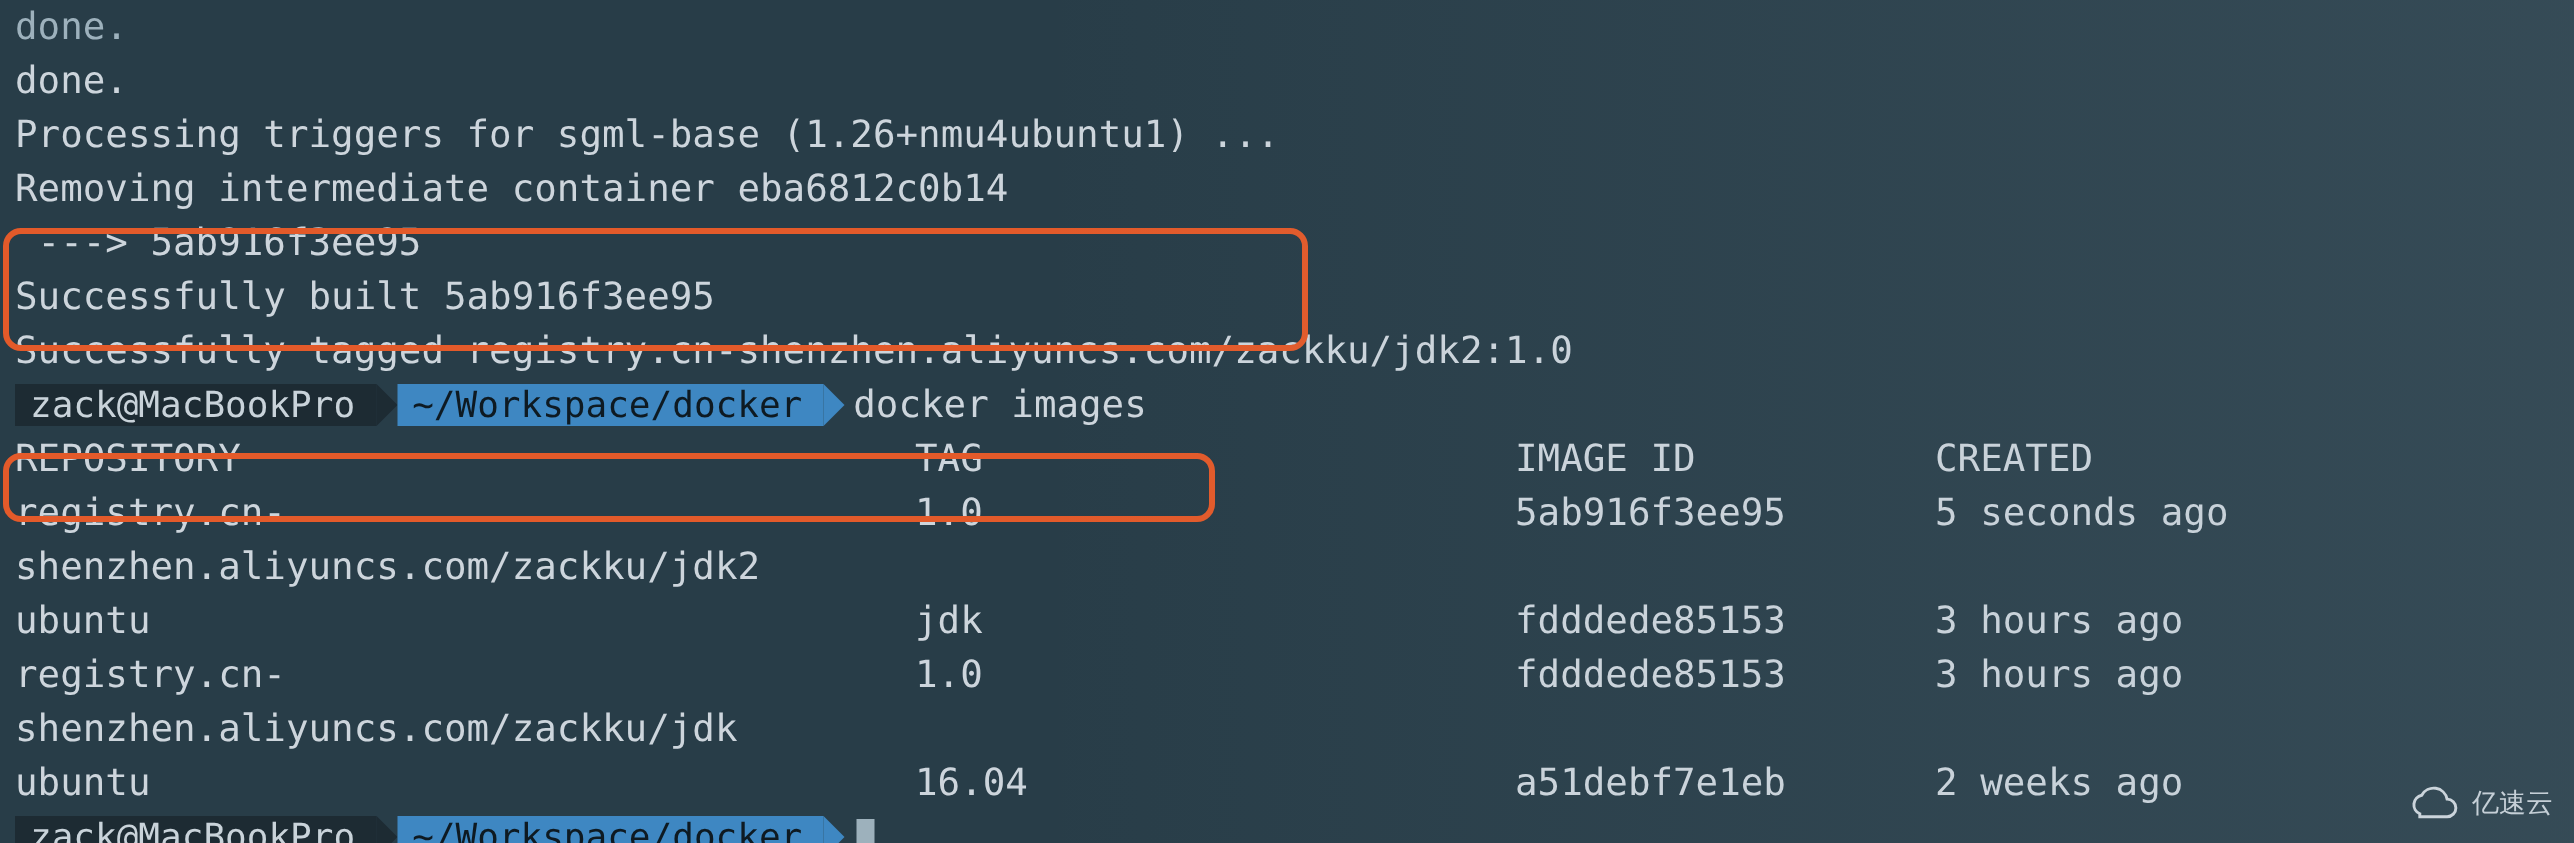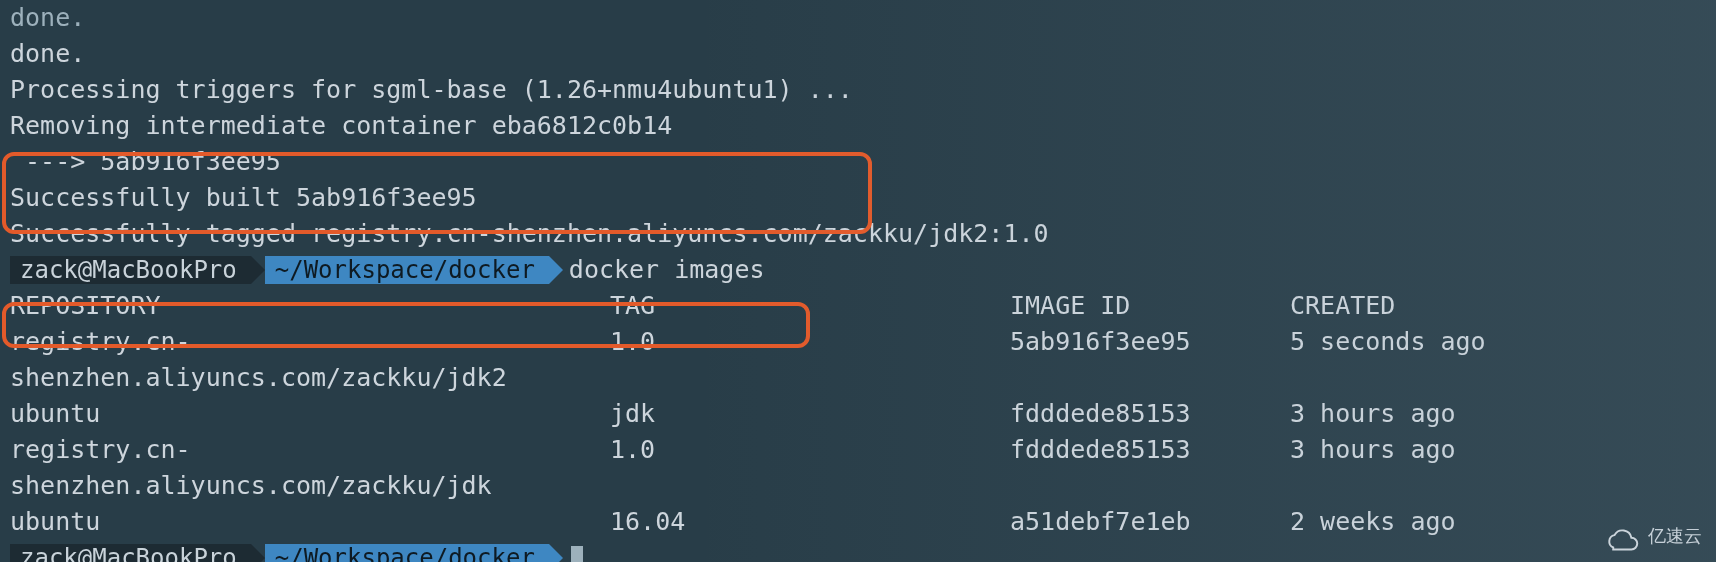--- a/index.html
+++ b/index.html
@@ -65,21 +65,21 @@
     position: absolute;
     border: 4px solid #e35a2a;
     border-radius: 12px;
     pointer-events: none;
   }
   .box1 { left: 2px; top: 152px; width: 870px; height: 82px; }
   .box2 { left: 2px; top: 302px; width: 808px; height: 46px; }
   .wm {
     position: absolute;
     right: 14px; bottom: 8px;
-    display: flex; align-items: flex-end; gap: 6px;
+    display: flex; align-items: center; gap: 6px;
     color: #dfe7ee; font-size: 18px;
     opacity: 0.85;
   }
   .wm svg { width: 42px; height: 26px; }
 </style>
 </head>
 <body>
 
 <div class="terminal">
 

